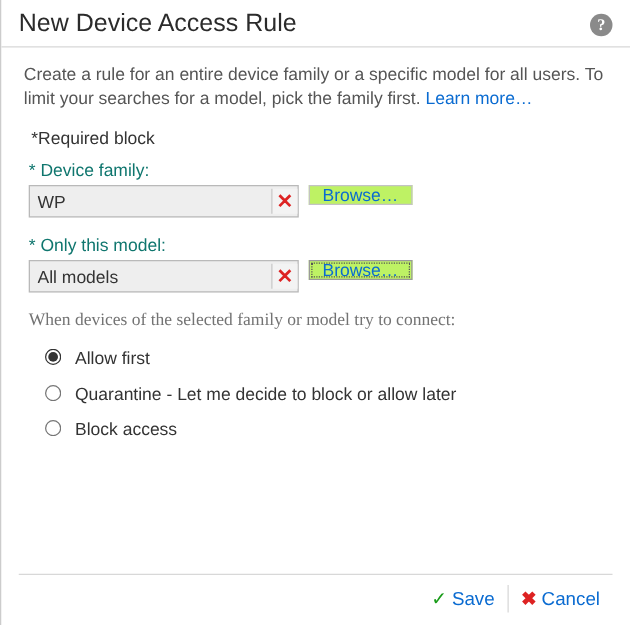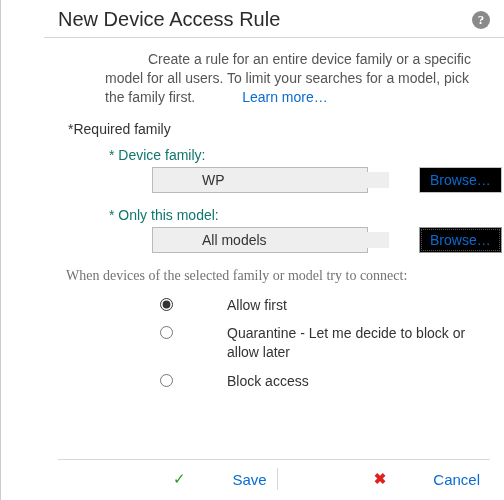--- a/index.html
+++ b/index.html
@@ -1,15 +1,15 @@
 <!DOCTYPE html>
 <html><head>
 <meta charset="utf-8">
 <style>
-  * { box-sizing: border-box; margin-left: 43px; }
+  * { box-sizing: border-box; }
   html, body { margin: 0; padding: 0; }
   body {
     font-family: "Segoe UI", Arial, sans-serif;
     font-size: 14px;
     color: #333;
     width: 504px;
     height: 500px;
     background: #fff;
     position: relative;
     border-left: 1px solid #ccc;
@@ -83,24 +83,24 @@
     justify-content: center;
     cursor: pointer;
     color: #d22;
     font-weight: bold;
     font-size: 16px;
     border-left: 1px solid #c7c7c7;
     background: #f3f3f3;
   }
   .browse-btn {
     border: 1px solid #c3c3c3;
-    background: #000000;
+    background: #bef264;
     color: #0a6bd1;
     padding: 0 10px;
-    height: 26px;
+    height: 16px;
     font-size: 14px;
     display: flex;
     align-items: center;
     cursor: pointer;
   }
   .browse-btn.focused {
     outline: 1px dotted #555;
     outline-offset: -3px;
     border: 1px solid #9a9a9a;
   }
@@ -149,21 +149,21 @@
 <div class="header">
   <h1>New Device Access Rule</h1>
   <div class="help-icon">?</div>
 </div>
 
 <div class="body">
   <div class="intro">
     <span>Create a rule for an entire device family or a specific model for all users. To limit your searches for a model, pick the family first. </span><span class="link">Learn more…</span>
   </div>
 
-  <div class="req-hdr">*Required family</div>
+  <div class="req-hdr">*Required block</div>
 
   <div class="field-group">
     <div class="field-label">* Device family:</div>
     <div class="row">
       <div class="input-wrap">
         <input type="text" value="WP" style="">
         <div class="clear-btn">✕</div>
       </div>
       <div class="browse-btn">Browse…</div>
     </div>

